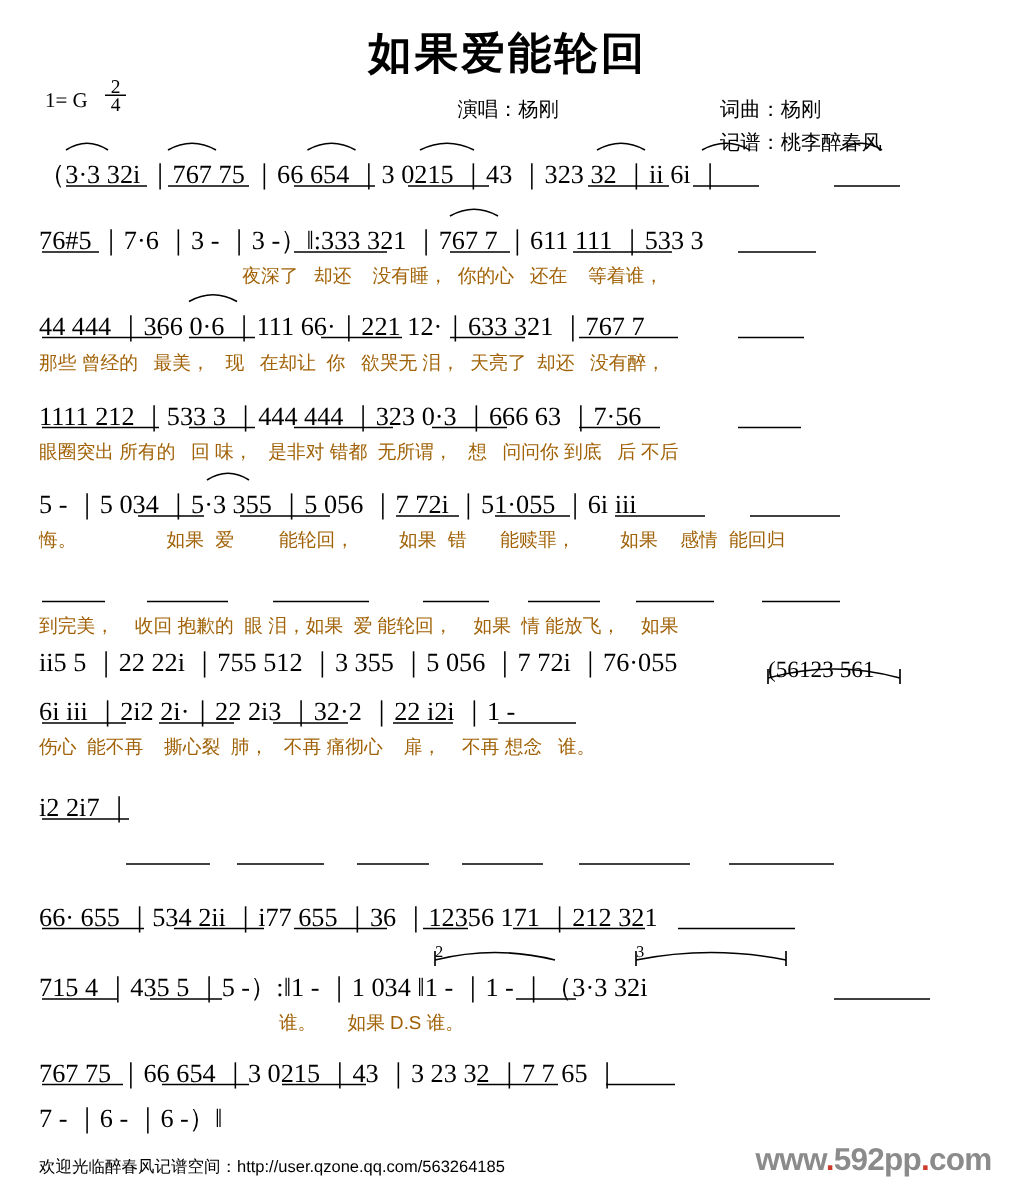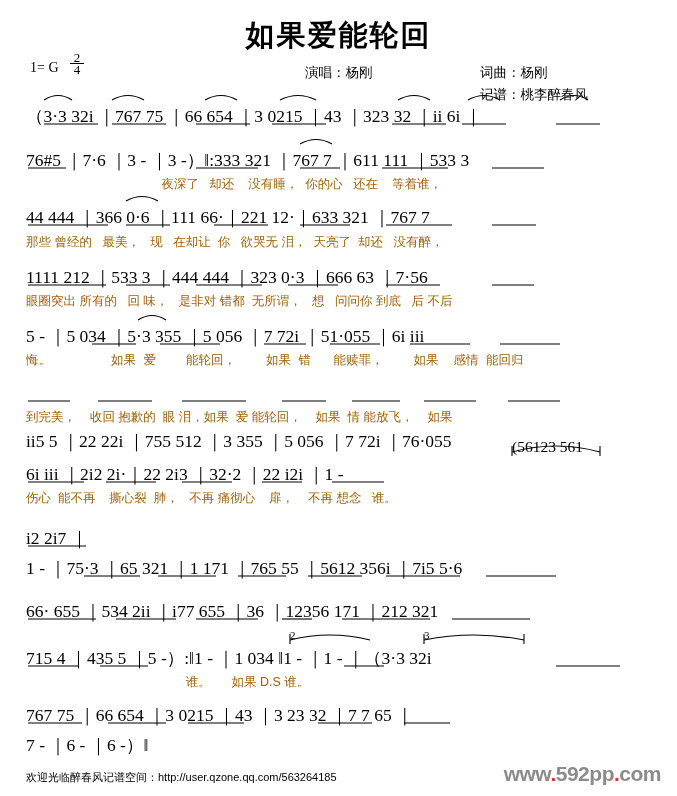--- a/index.html
+++ b/index.html
@@ -90,21 +90,20 @@
   <div class="mline" style="top:381px;margin-top:48px;">ii5 5 ｜22 22i ｜755 512 ｜3 355 ｜5 056 ｜7 72i ｜76·055</div>
   <div class="lyr" style="top:409px;">到完美，    收回 抱歉的  眼 泪，如果  爱 能轮回，    如果  情 能放飞，    如果</div>
 
   <div class="mline" style="top:438px;left:512px;width:140px;font-size:15.5px;">(56123 561</div>
 
   <div class="mline" style="top:462px;">6i iii ｜2i2 2i·｜22 2i3 ｜32·2 ｜22 i2i ｜1 -</div>
   <div class="lyr" style="top:490px;">伤心  能不再    撕心裂  肺，   不再 痛彻心    扉，    不再 想念   谁。</div>
 
   <div class="mline" style="top:526px;">i2 2i7 ｜</div>
 
-  <div class="mline" style="top:556px;">1 - ｜75·3 ｜65 321 ｜1 171 ｜765 55 ｜5612 356i ｜7i5 5·6</div>
 
   <div class="mline" style="top:599px;">66· 655 ｜534 2ii ｜i77 655 ｜36 ｜12356 171 ｜212 321</div>
 
   <div class="mline" style="top:629px;left:290px;width:20px;font-size:11px;">2</div>
   <div class="mline" style="top:629px;left:424px;width:20px;font-size:11px;">3</div>
 
   <div class="mline" style="top:646px;">715 4 ｜435 5 ｜5 -）:‖1 - ｜1 034 ‖1 - ｜1 - ｜（3·3 32i</div>
   <div class="lyr" style="top:674px;">                                              谁。      如果 D.S 谁。</div>
 
   <div class="mline" style="top:703px;">767 75 ｜66 654 ｜3 0215 ｜43 ｜3 23 32 ｜7 7 65 ｜</div>

